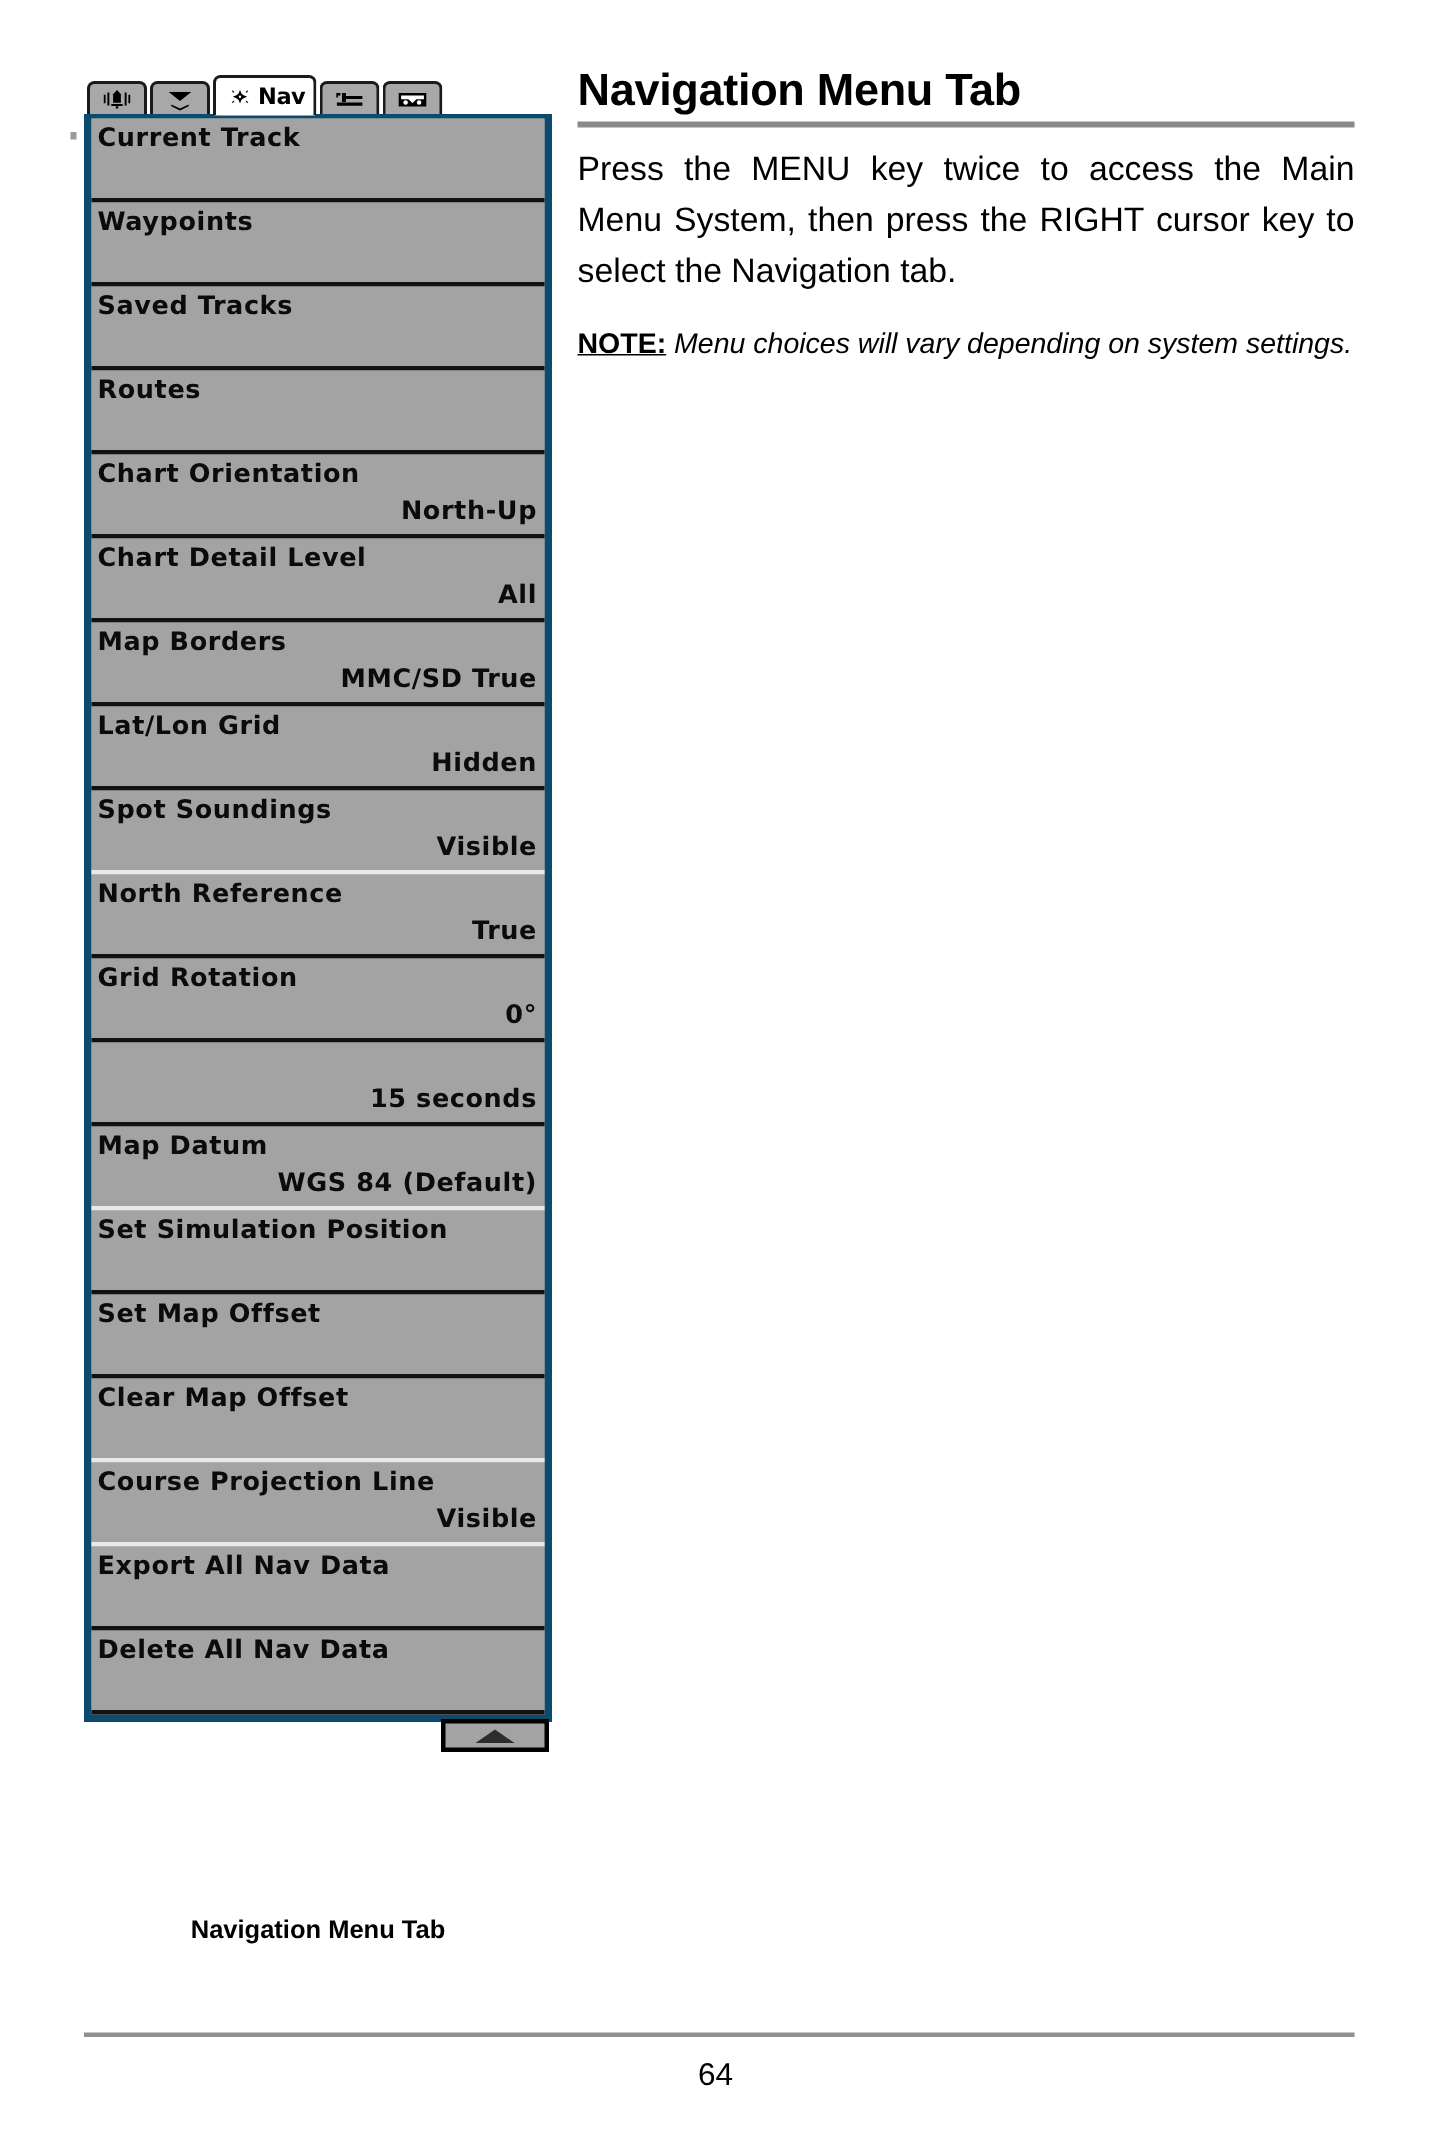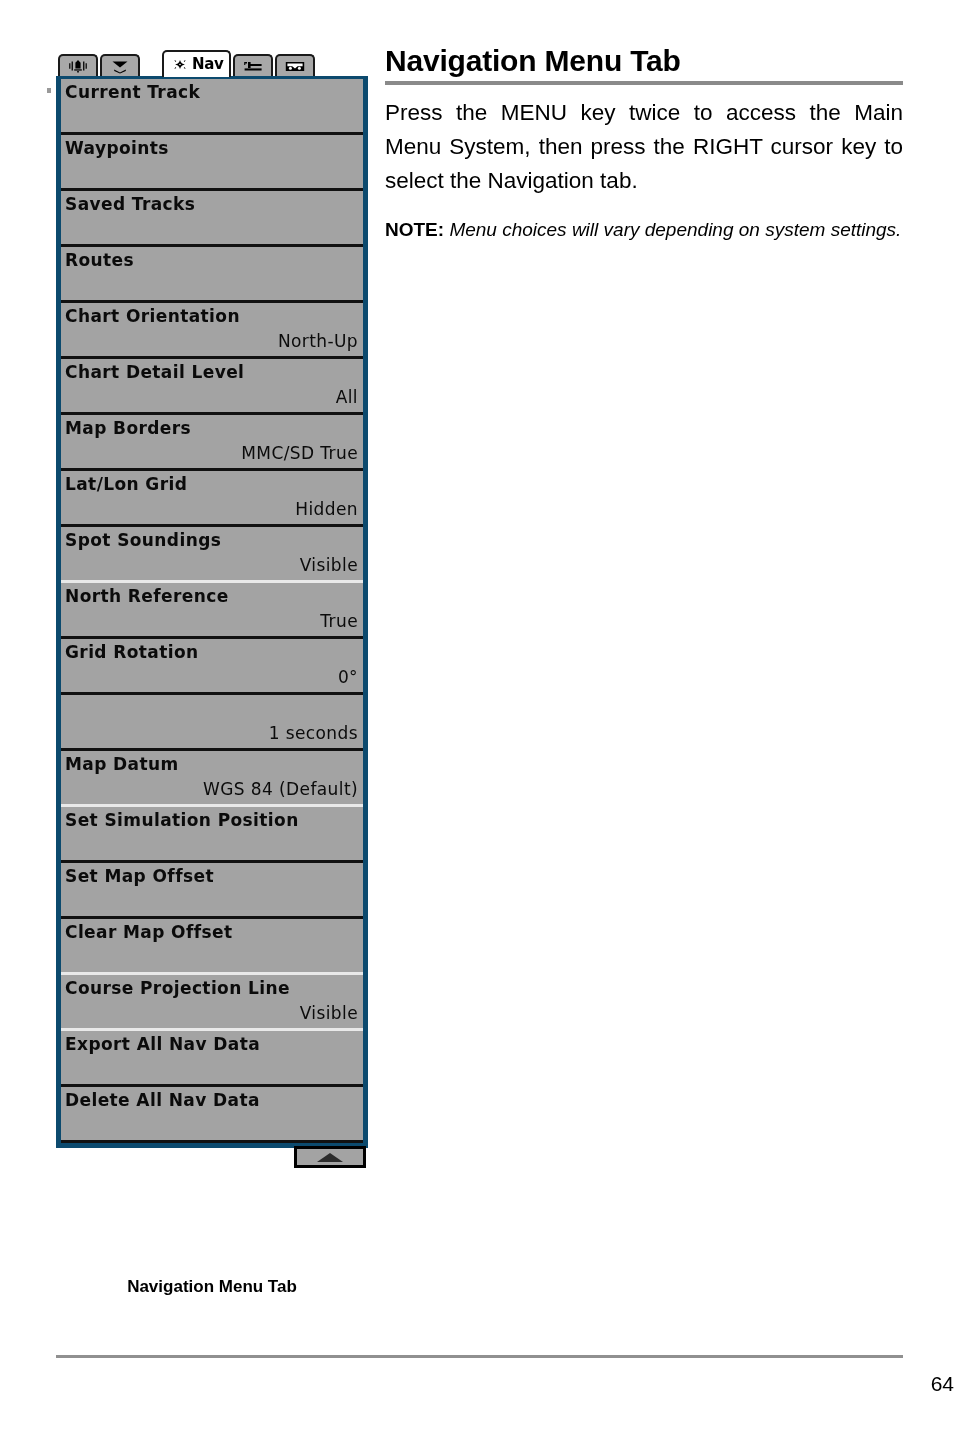--- a/index.html
+++ b/index.html
@@ -44,21 +44,20 @@
     justify-content: center;
     padding: 0 3px;
     position: relative;
   }
   .tab.icon-only { width: 40px; }
   .tab.active {
     background: #ffffff;
     height: 27px;
     z-index: 5;
     padding: 0 5px;
-    margin-left: 20px;
   }
   .tab-label {
     font-family: "DejaVu Sans", sans-serif;
     font-size: 15px;
     font-weight: bold;
     color: #000;
     letter-spacing: -0.3px;
     line-height: 1;
     margin-left: 1px;
   }
@@ -87,21 +86,21 @@
     font-size: 17px;
     font-weight: bold;
     color: #0b0b0b;
     letter-spacing: 0.4px;
     line-height: 22px;
     white-space: nowrap;
   }
   .row-value {
     font-family: "DejaVu Sans", sans-serif;
     font-size: 17px;
-    font-weight: normal;
+    font-weight: bold;
     color: #0b0b0b;
     letter-spacing: 0.4px;
     line-height: 22px;
     text-align: right;
     position: absolute;
     right: 5px;
     bottom: 4px;
     white-space: nowrap;
   }
 
@@ -172,38 +171,39 @@
     font-family: "Liberation Sans", sans-serif;
     font-size: 19px;
     line-height: 28px;
     color: #000;
     text-align: justify;
     margin: 0;
   }
   #note-paragraph .note-lead {
     font-weight: bold;
     font-style: normal;
+    text-decoration: underline;
   }
   #note-paragraph .note-text { font-style: italic; }
 
   
   #footer-rule {
     position: absolute;
     left: 56px;
     top: 1355px;
     width: 847px;
     height: 3px;
     background: #909090;
   }
   #page-number {
     position: absolute;
     left: 0;
     top: 1372px;
     width: 954px;
-    text-align: right;
+    text-align: center;
     font-family: "Liberation Sans", sans-serif;
     font-size: 21px;
     color: #000;
   }
   .tick-artifact {
     position: absolute;
     left: 47px;
     top: 88px;
     width: 4px;
     height: 5px;
@@ -302,21 +302,21 @@
       </div>
       <div class="menu-row">
         <div class="row-label">North Reference</div>
         <div class="row-value">True</div>
       </div>
       <div class="menu-row">
         <div class="row-label">Grid Rotation</div>
         <div class="row-value">0°</div>
       </div>
       <div class="menu-row">
-        <div class="row-value">1 seconds</div>
+        <div class="row-value">15 seconds</div>
       </div>
       <div class="menu-row sep-light">
         <div class="row-label">Map Datum</div>
         <div class="row-value">WGS 84 (Default)</div>
       </div>
       <div class="menu-row">
         <div class="row-label">Set Simulation Position</div>
       </div>
       <div class="menu-row">
         <div class="row-label">Set Map Offset</div>

